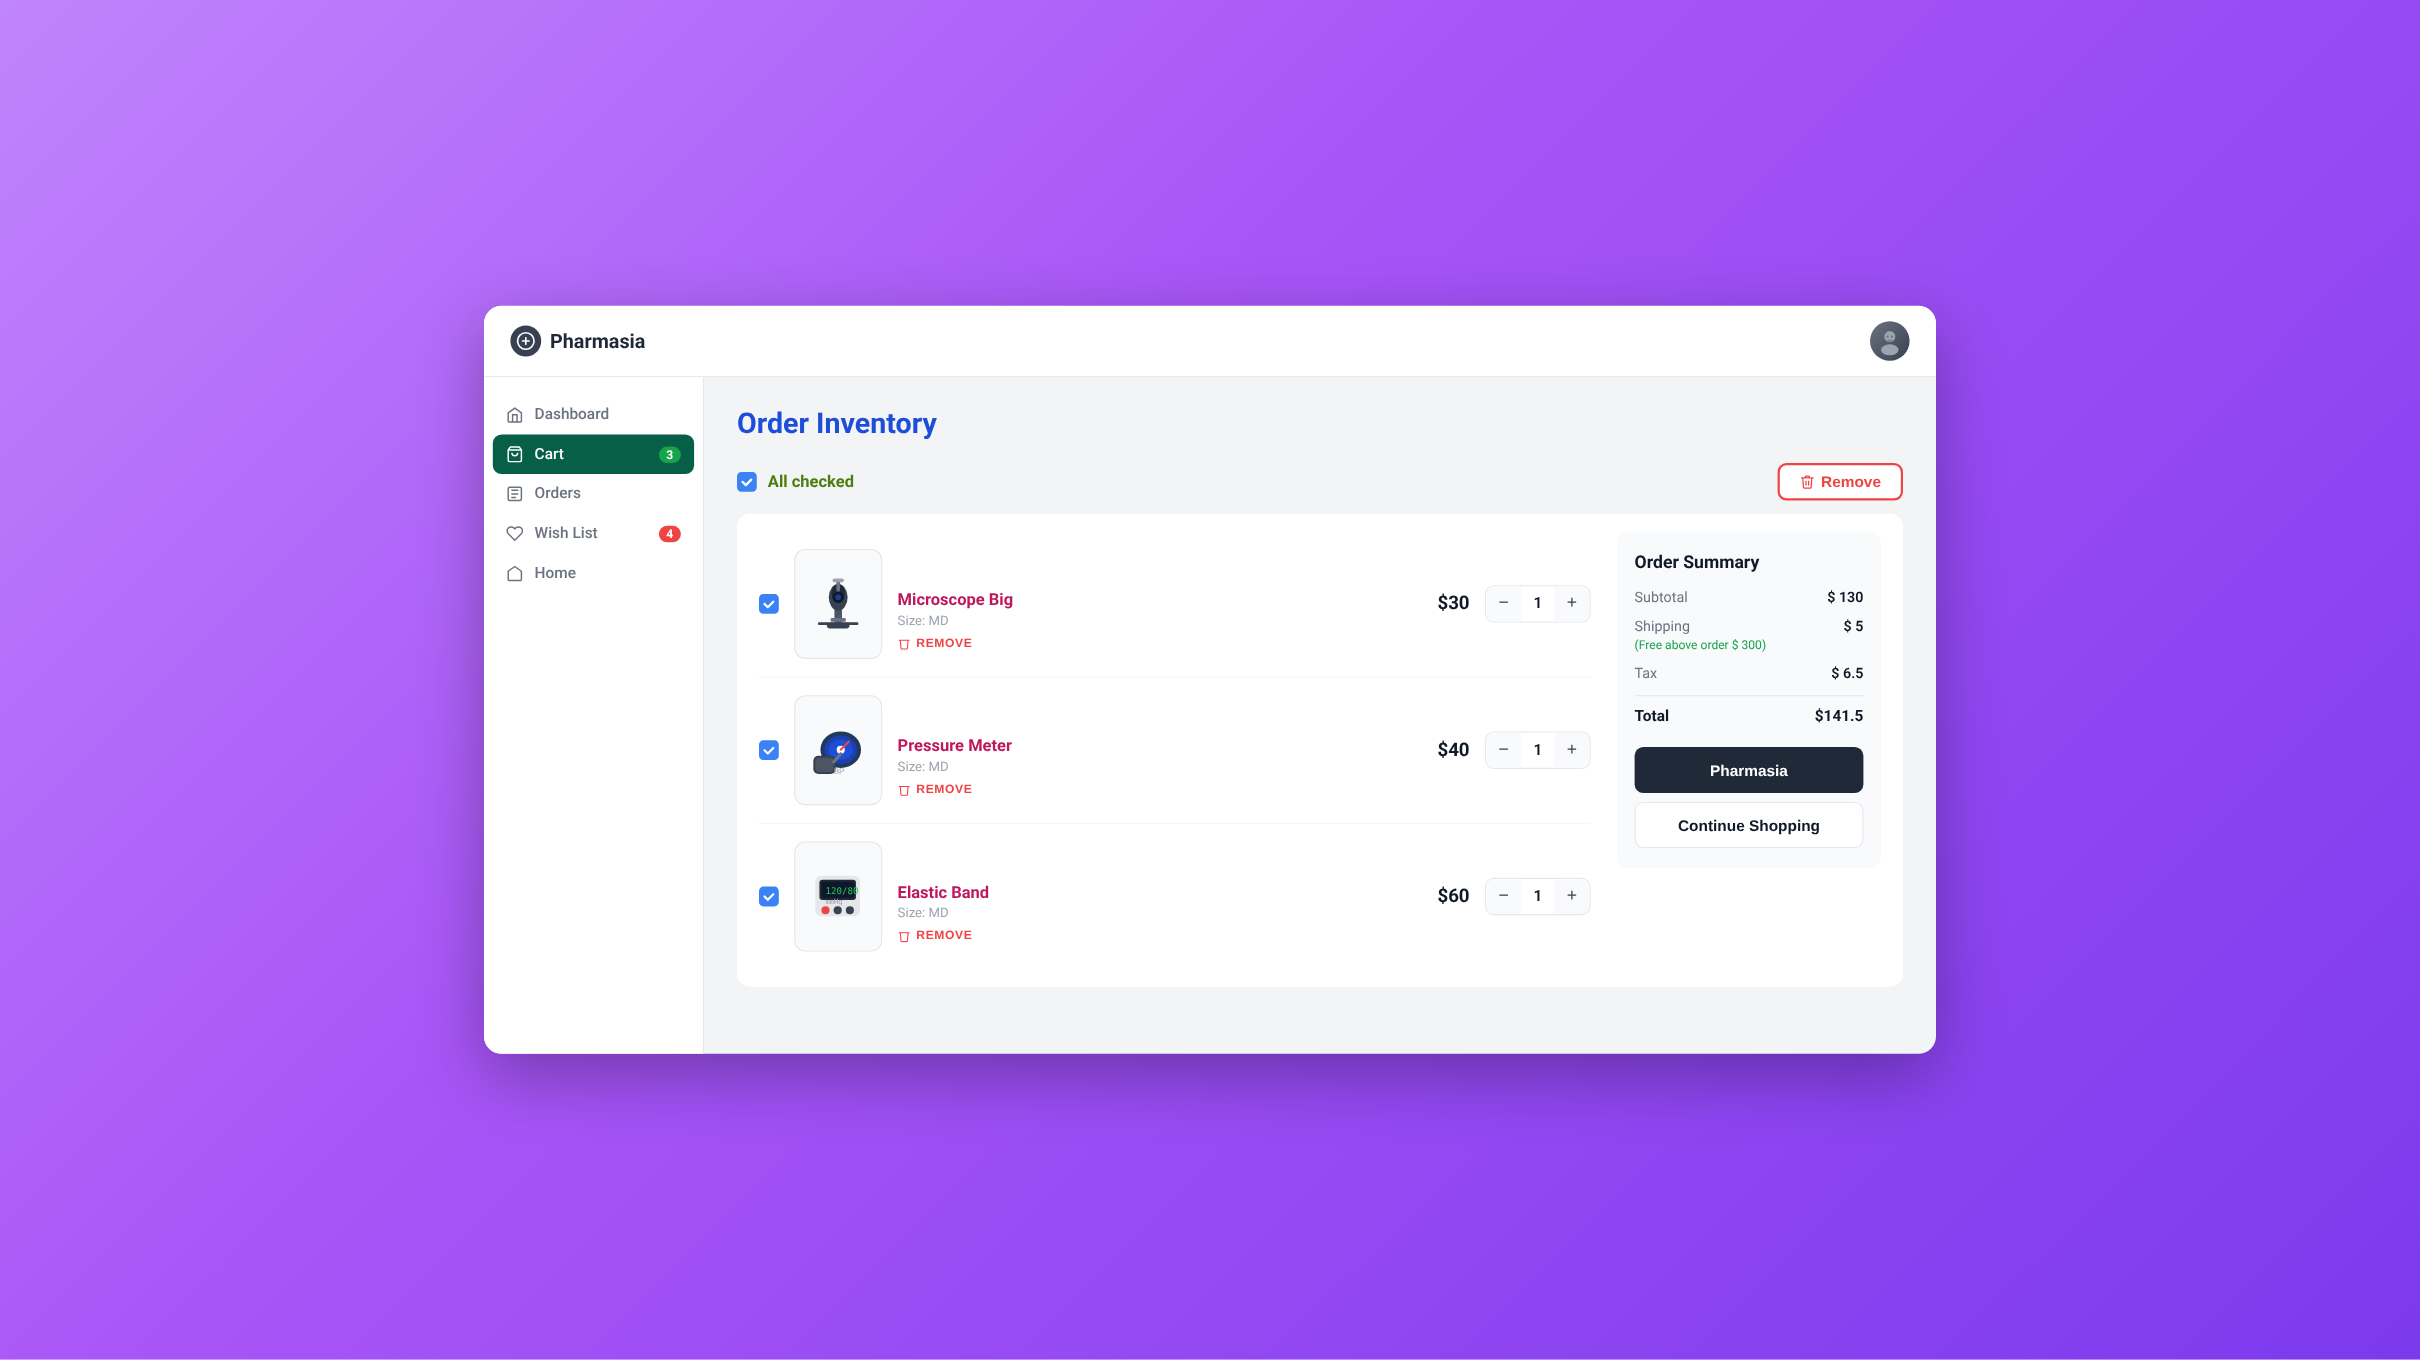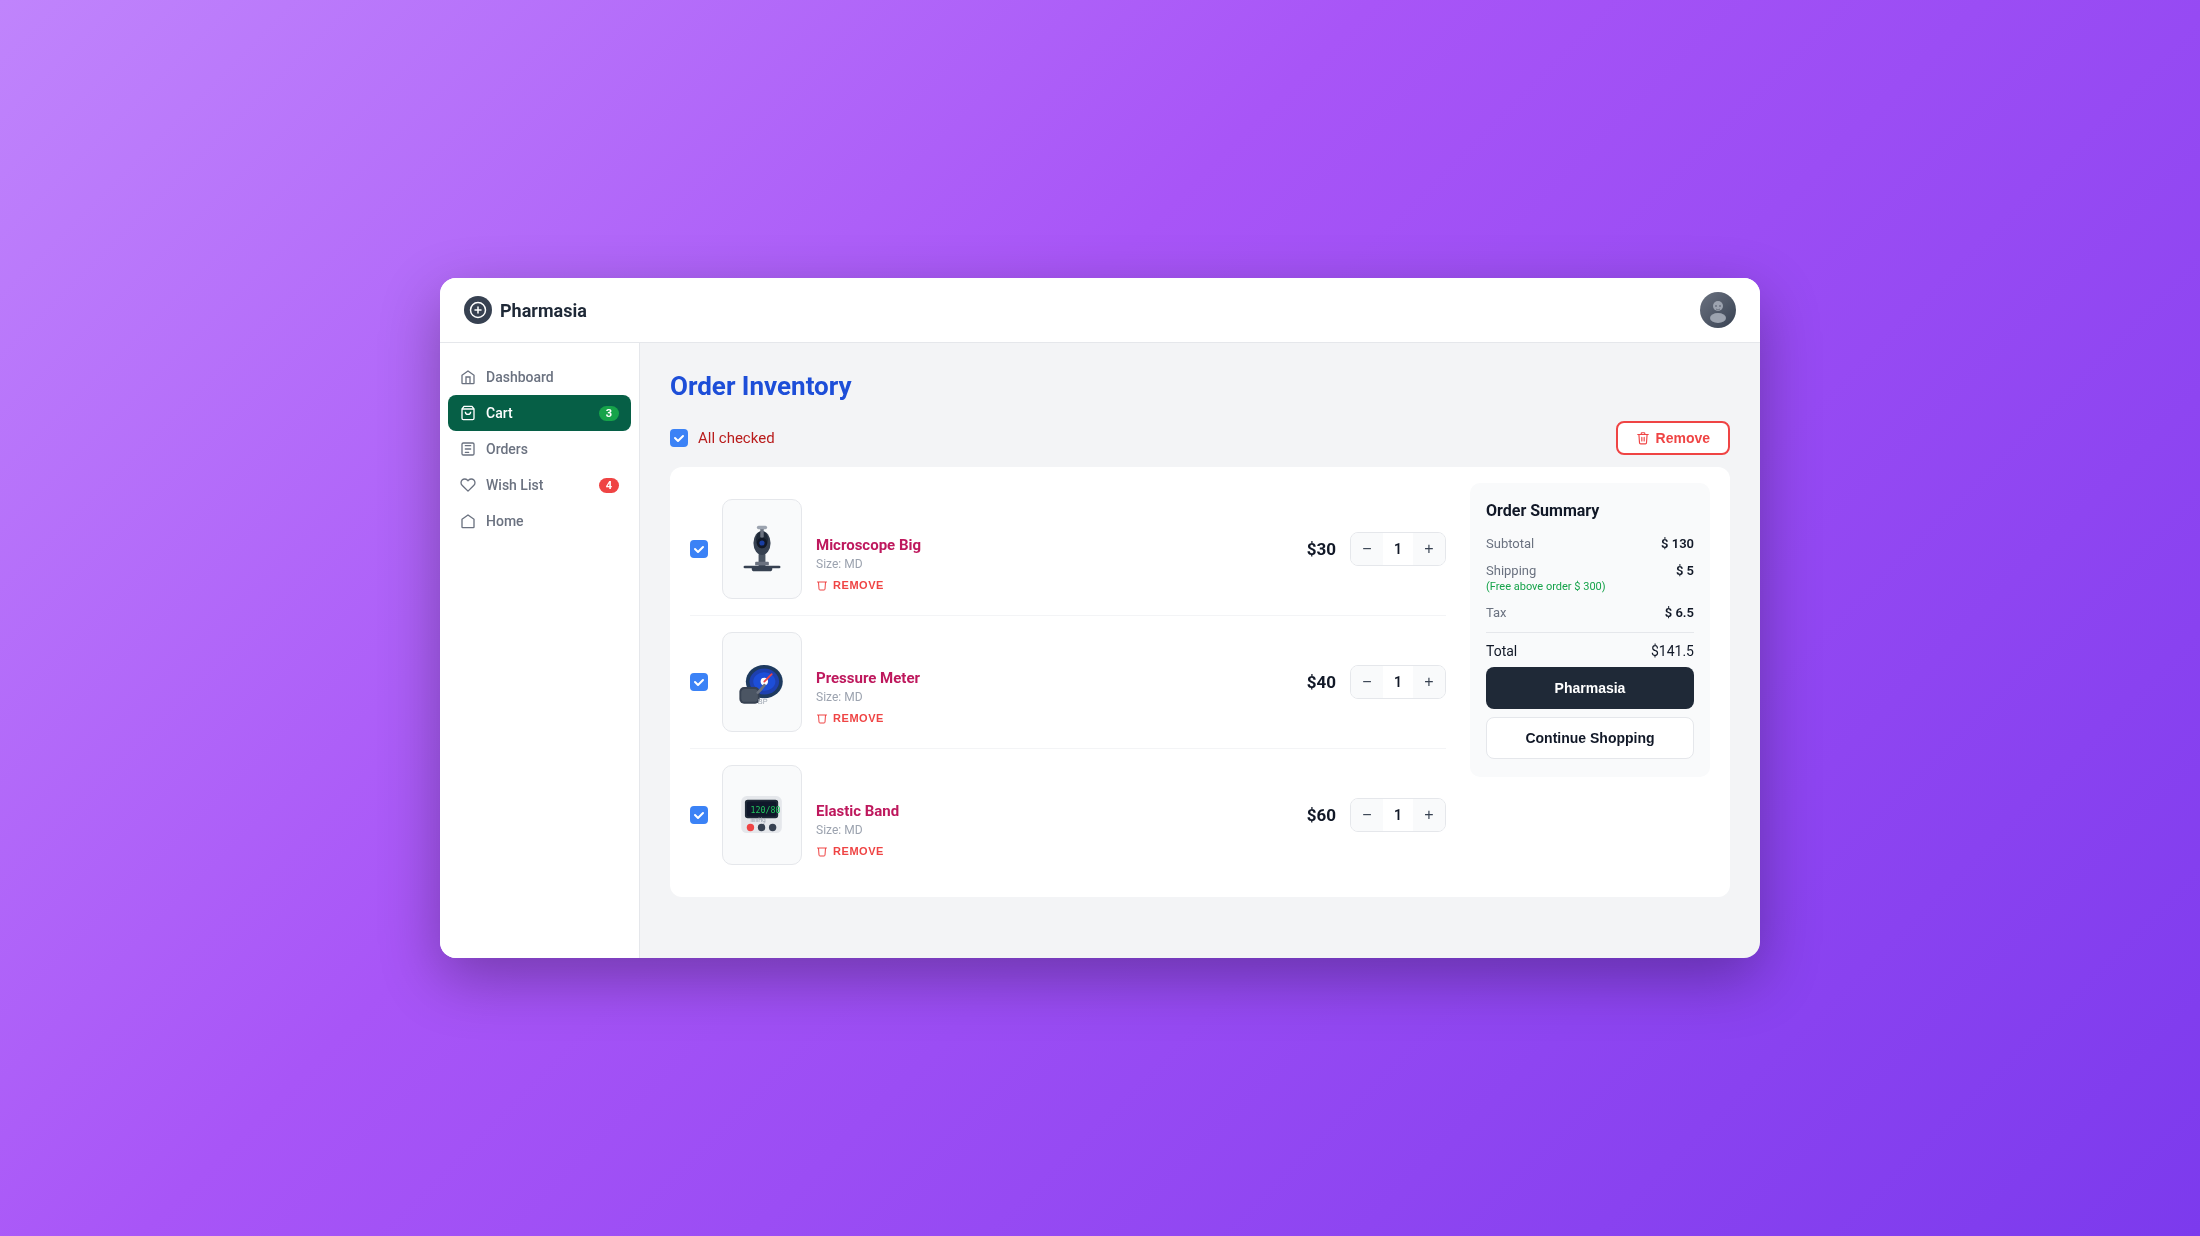--- a/index.html
+++ b/index.html
@@ -136,22 +136,22 @@
       background: #3b82f6;
       display: flex;
       align-items: center;
       justify-content: center;
       cursor: pointer;
       flex-shrink: 0;
     }
     .checkbox svg { display: block; }
     .all-checked-label {
       font-size: 15px;
-      font-weight: 400;
-      color: #b91c1c;
+      font-weight: 700;
+      color: #4d7c0f;
     }
     .remove-btn {
       display: flex;
       align-items: center;
       gap: 6px;
       border: 2px solid #ef4444;
       color: #ef4444;
       background: #fff;
       border-radius: 8px;
       padding: 7px 18px;
@@ -294,23 +294,23 @@
     }
     .summary-divider {
       border: none;
       border-top: 1px solid #e5e7eb;
       margin: 10px 0;
     }
     .summary-total {
       display: flex;
       justify-content: space-between;
       font-size: 14px;
-      font-weight: 400;
+      font-weight: 700;
       color: #111827;
-      margin-bottom: 8px;
+      margin-bottom: 20px;
     }
     .checkout-btn {
       width: 100%;
       background: #1f2937;
       color: #fff;
       border: none;
       border-radius: 8px;
       padding: 13px;
       font-size: 14px;
       font-weight: 700;

